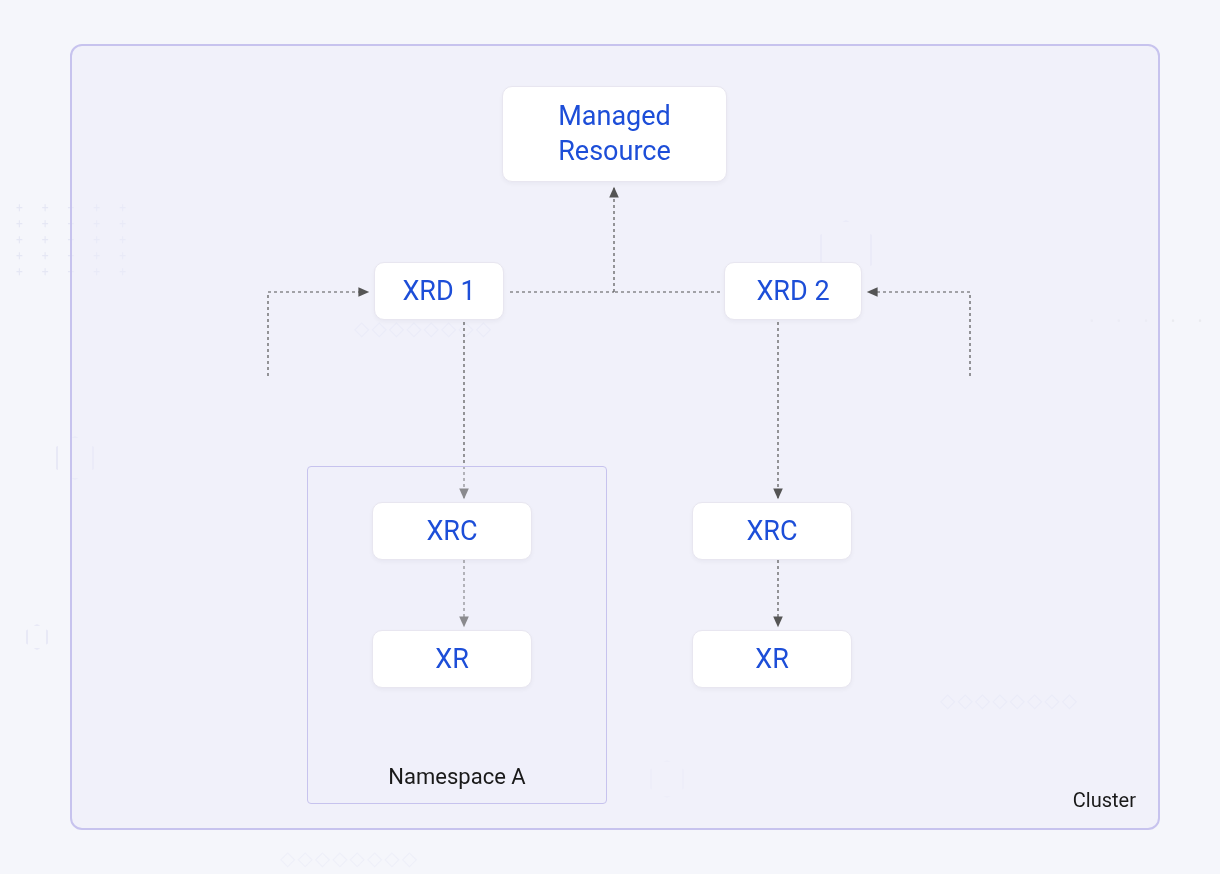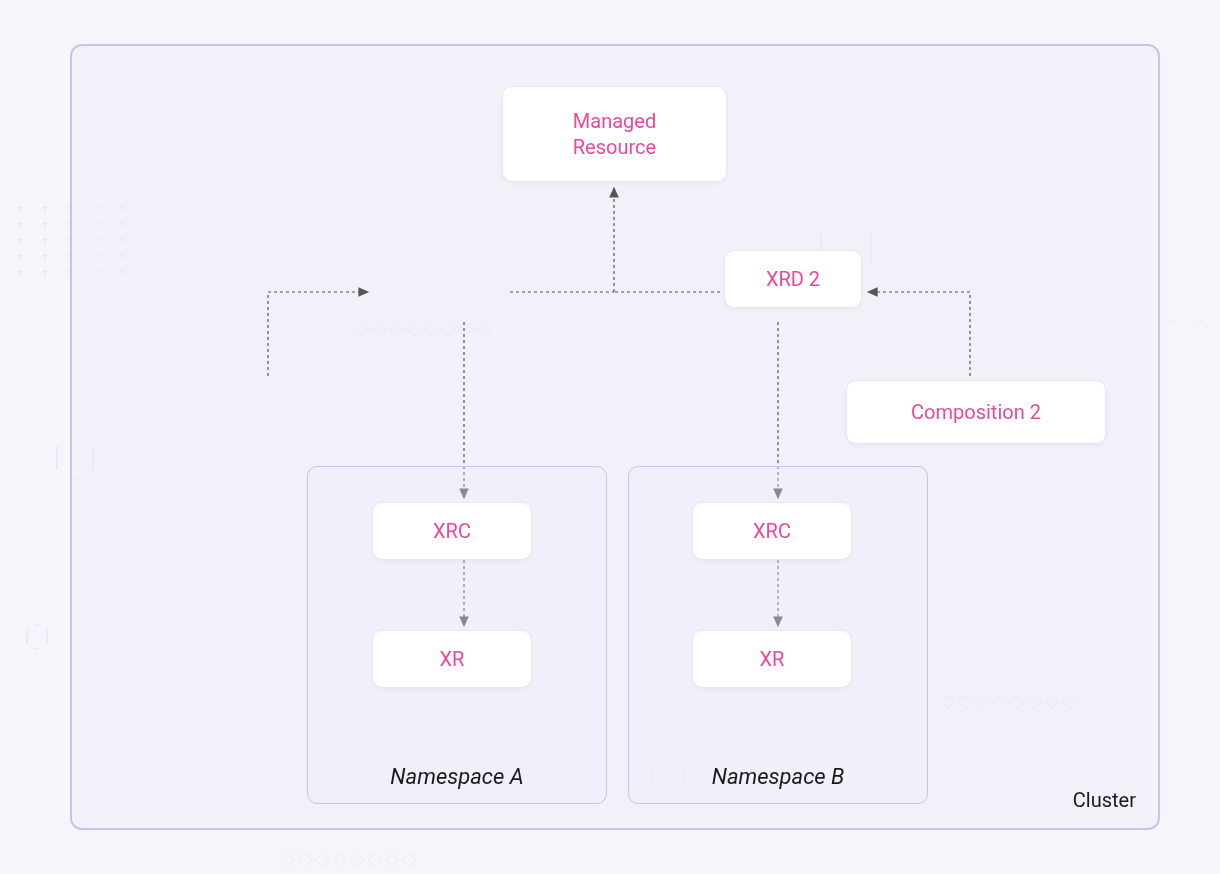--- a/index.html
+++ b/index.html
@@ -58,31 +58,30 @@
 .box {
   position: absolute;
   background: #fff;
   border: 1px solid #e8e6f0;
   border-radius: 10px;
   box-shadow: 0 2px 4px rgba(20,20,40,0.04);
   display: flex;
   align-items: center;
   justify-content: center;
   text-align: left;
-  font-size: 20px;
-  color: #ec4899;
+  font-size: 27px;
+  color: #1d4ed8;
   padding: 6px 10px;
 }
 
 .namespace {
   position: absolute;
   border: 1.5px solid #c7c3ee;
-  border-radius: 10px;
+  border-radius: 4px;
   background: rgba(237, 237, 250, 0.35);
-  font-style: italic;
 }
 .namespace-label {
   position: absolute;
   bottom: 14px;
   left: 0;
   right: 0;
   text-align: center;
   font-size: 22px;
   color: #1a1a1a;
 }
@@ -135,35 +134,32 @@
     <path d="M 706 276 L 706 452" stroke="#555" stroke-width="1.2" stroke-dasharray="3,3" fill="none" marker-end="url(#arrowhead)"></path>
 
     <path d="M 392 514 L 392 580" stroke="#555" stroke-width="1.2" stroke-dasharray="3,3" fill="none" marker-end="url(#arrowhead)"></path>
 
     <path d="M 706 514 L 706 580" stroke="#555" stroke-width="1.2" stroke-dasharray="3,3" fill="none" marker-end="url(#arrowhead)"></path>
   </svg>
 
   <div class="box" style="left:430px; top:40px; width:225px; height:96px; white-space:pre-line; line-height:1.3;">Managed
 Resource</div>
 
+  <div class="box" style="left:302px; top:216px; width:130px; height:58px;">XRD 1</div>
 
-  <div class="box" style="left:652px; top:204px; width:138px; height:58px;">XRD 2</div>
+  <div class="box" style="left:652px; top:216px; width:138px; height:58px;">XRD 2</div>
 
 
-  <div class="box" style="left:774px; top:334px; width:260px; height:64px;">Composition 2</div>
 
   <div class="namespace" style="left:235px; top:420px; width:300px; height:338px;">
     <span class="namespace-label">Namespace A</span>
   </div>
 
   <div class="box" style="left:300px; top:456px; width:160px; height:58px;">XRC</div>
 
   <div class="box" style="left:300px; top:584px; width:160px; height:58px;">XR</div>
 
-  <div class="namespace" style="left:556px; top:420px; width:300px; height:338px;">
-    <span class="namespace-label">Namespace B</span>
-  </div>
 
   <div class="box" style="left:620px; top:456px; width:160px; height:58px;">XRC</div>
 
   <div class="box" style="left:620px; top:584px; width:160px; height:58px;">XR</div>
 
 </div>
 
 </body></html>

